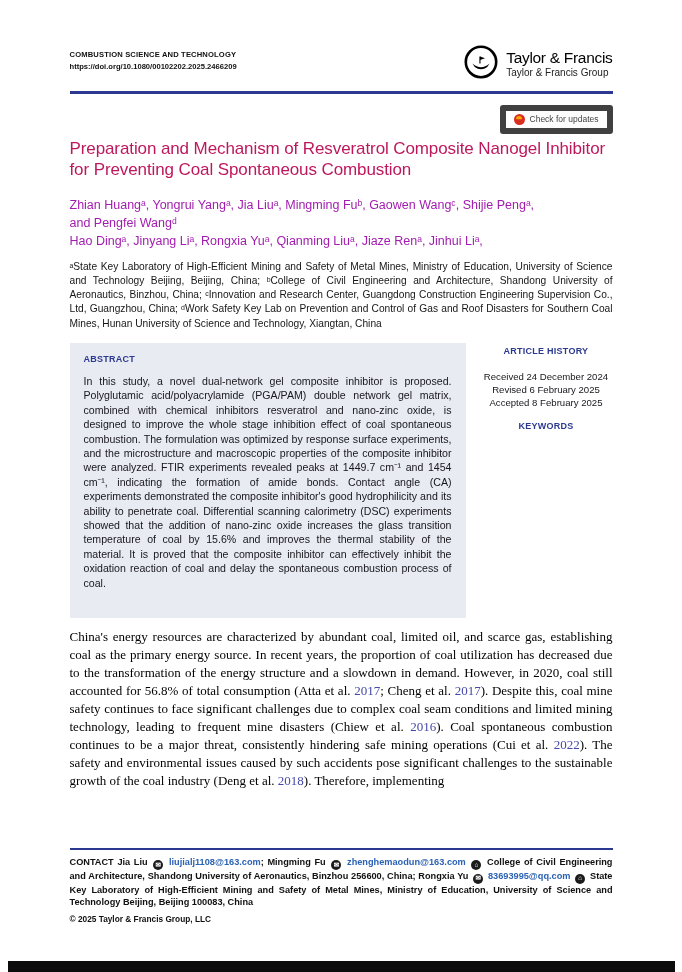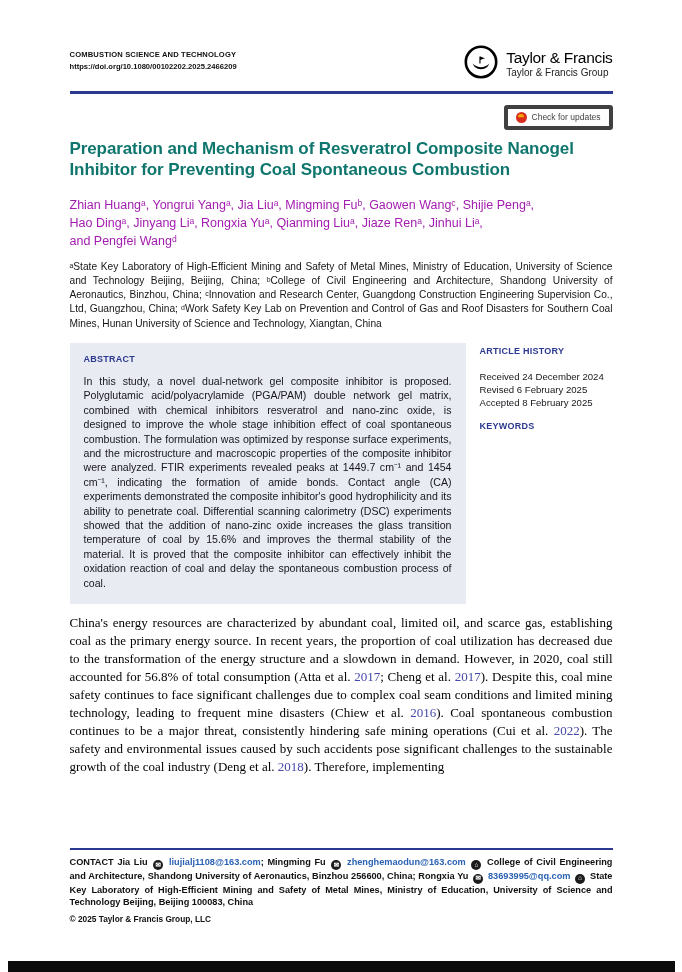--- a/index.html
+++ b/index.html
@@ -16,41 +16,41 @@
   .journal-doi  { font-size:7.6px; font-weight:700; margin-top:3px; }
   .logo-block { display:flex; align-items:center; gap:7px; margin-top:-6px; }
   .logo-text-main { font-size:15.5px; letter-spacing:-0.3px; color:#000; line-height:1; }
   .logo-text-sub  { font-size:10px; color:#222; margin-top:2px; }
   .rule { height:2.5px; background:#2b3990; margin-top:7px; }
 
   
   .badge-row { text-align:right; margin-top:11px; height:19px; }
   .badge {
     display:inline-flex; align-items:center; gap:5px;
-    border:4px solid #404040; border-radius:3px; padding:3px 8px;
+    border:6px solid #404040; border-radius:3px; padding:3px 8px;
     background:#fdfdfd; font-size:8.5px; color:#444; cursor:pointer;
   }
   .crossmark { width:11px; height:11px; border-radius:50%; background:#d92d20; position:relative; display:inline-block; }
   .crossmark::after {
     content:''; position:absolute; left:2.5px; top:2.5px; width:6px; height:6px;
     border-radius:50%; background:#f5a800;
     clip-path:polygon(0 0,100% 0,100% 55%,0 55%);
   }
 
   
-  .title { margin-top:14px; color:#0f766e; font-size:17px; font-weight:700; line-height:1.26; letter-spacing:-0.1px; }
+  .title { margin-top:14px; color:#be185d; font-size:17px; font-weight:400; line-height:1.26; letter-spacing:-0.1px; }
   .authors { margin-top:17px; font-size:12.5px; font-weight:400; line-height:1.42; color:#a21caf; }
   .affils  { margin-top:9px; font-size:10.2px; line-height:1.4; text-align:justify; color:#161616; }
 
   
   .cols { display:flex; margin-top:12px; gap:14px; }
-  .abstract-box { width:396px; box-sizing:border-box; background:#e9ebf3; padding:11px 14px 14px 14px; }
+  .abstract-box { width:396px; box-sizing:border-box; background:#e9ebf3; padding:11px 14px 28px 14px; }
   .box-label { font-size:9px; font-weight:700; color:#2b3990; letter-spacing:0.25px; }
   .abstract-text { margin-top:10px; font-size:10.6px; line-height:1.36; text-align:justify; color:#17171c; }
-  .sidebar { flex:1; padding-top:3px; }
+  .sidebar { flex:1; padding-top:3px;text-align:center; }
   .sb-block + .sb-block { margin-top:11px; }
   .sb-text { font-size:9.6px; line-height:1.38; margin-top:14px; color:#17171c; }
 
   
   .intro-head { margin-top:34px; color:#2b3990; font-size:13.5px; font-weight:700; }
   .body-par {
     margin-top:10px; font-family:"Liberation Serif", serif; font-size:13px;
     line-height:1.38; text-align:justify; color:#000;
   }
   .cite { color:#4549a8; cursor:pointer; }
@@ -100,22 +100,22 @@
     <div class="badge-row">
       <span class="badge">
         <span class="crossmark"></span>
         <span>Check for updates</span>
       </span>
     </div>
 
     <div class="title">Preparation and Mechanism of Resveratrol Composite Nanogel Inhibitor for Preventing Coal Spontaneous Combustion</div>
     <div class="authors">
       <div>Zhian Huangᵃ, Yongrui Yangᵃ, Jia Liuᵃ, Mingming Fuᵇ, Gaowen Wangᶜ, Shijie Pengᵃ,</div>
+      <div>and Pengfei Wangᵈ</div>
       <div>Hao Dingᵃ, Jinyang Liᵃ, Rongxia Yuᵃ, Qianming Liuᵃ, Jiaze Renᵃ, Jinhui Liᵃ,</div>
-      <div>and Pengfei Wangᵈ</div>
     </div>
     <div class="affils">ᵃState Key Laboratory of High-Efficient Mining and Safety of Metal Mines, Ministry of Education, University of Science and Technology Beijing, Beijing, China; ᵇCollege of Civil Engineering and Architecture, Shandong University of Aeronautics, Binzhou, China; ᶜInnovation and Research Center, Guangdong Construction Engineering Supervision Co., Ltd, Guangzhou, China; ᵈWork Safety Key Lab on Prevention and Control of Gas and Roof Disasters for Southern Coal Mines, Hunan University of Science and Technology, Xiangtan, China</div>
 
     <div class="cols">
       <div class="abstract-box">
         <div class="box-label">ABSTRACT</div>
         <div class="abstract-text">In this study, a novel dual-network gel composite inhibitor is proposed. Polyglutamic acid/polyacrylamide (PGA/PAM) double network gel matrix, combined with chemical inhibitors resveratrol and nano-zinc oxide, is designed to improve the whole stage inhibition effect of coal spontaneous combustion. The formulation was optimized by response surface experiments, and the microstructure and macroscopic properties of the composite inhibitor were analyzed. FTIR experiments revealed peaks at 1449.7 cm⁻¹ and 1454 cm⁻¹, indicating the formation of amide bonds. Contact angle (CA) experiments demonstrated the composite inhibitor's good hydrophilicity and its ability to penetrate coal. Differential scanning calorimetry (DSC) experiments showed that the addition of nano-zinc oxide increases the glass transition temperature of coal by 15.6% and improves the thermal stability of the material. It is proved that the composite inhibitor can effectively inhibit the oxidation reaction of coal and delay the spontaneous combustion process of coal.</div>
       </div>
       <div class="sidebar">
         <div class="sb-block">

